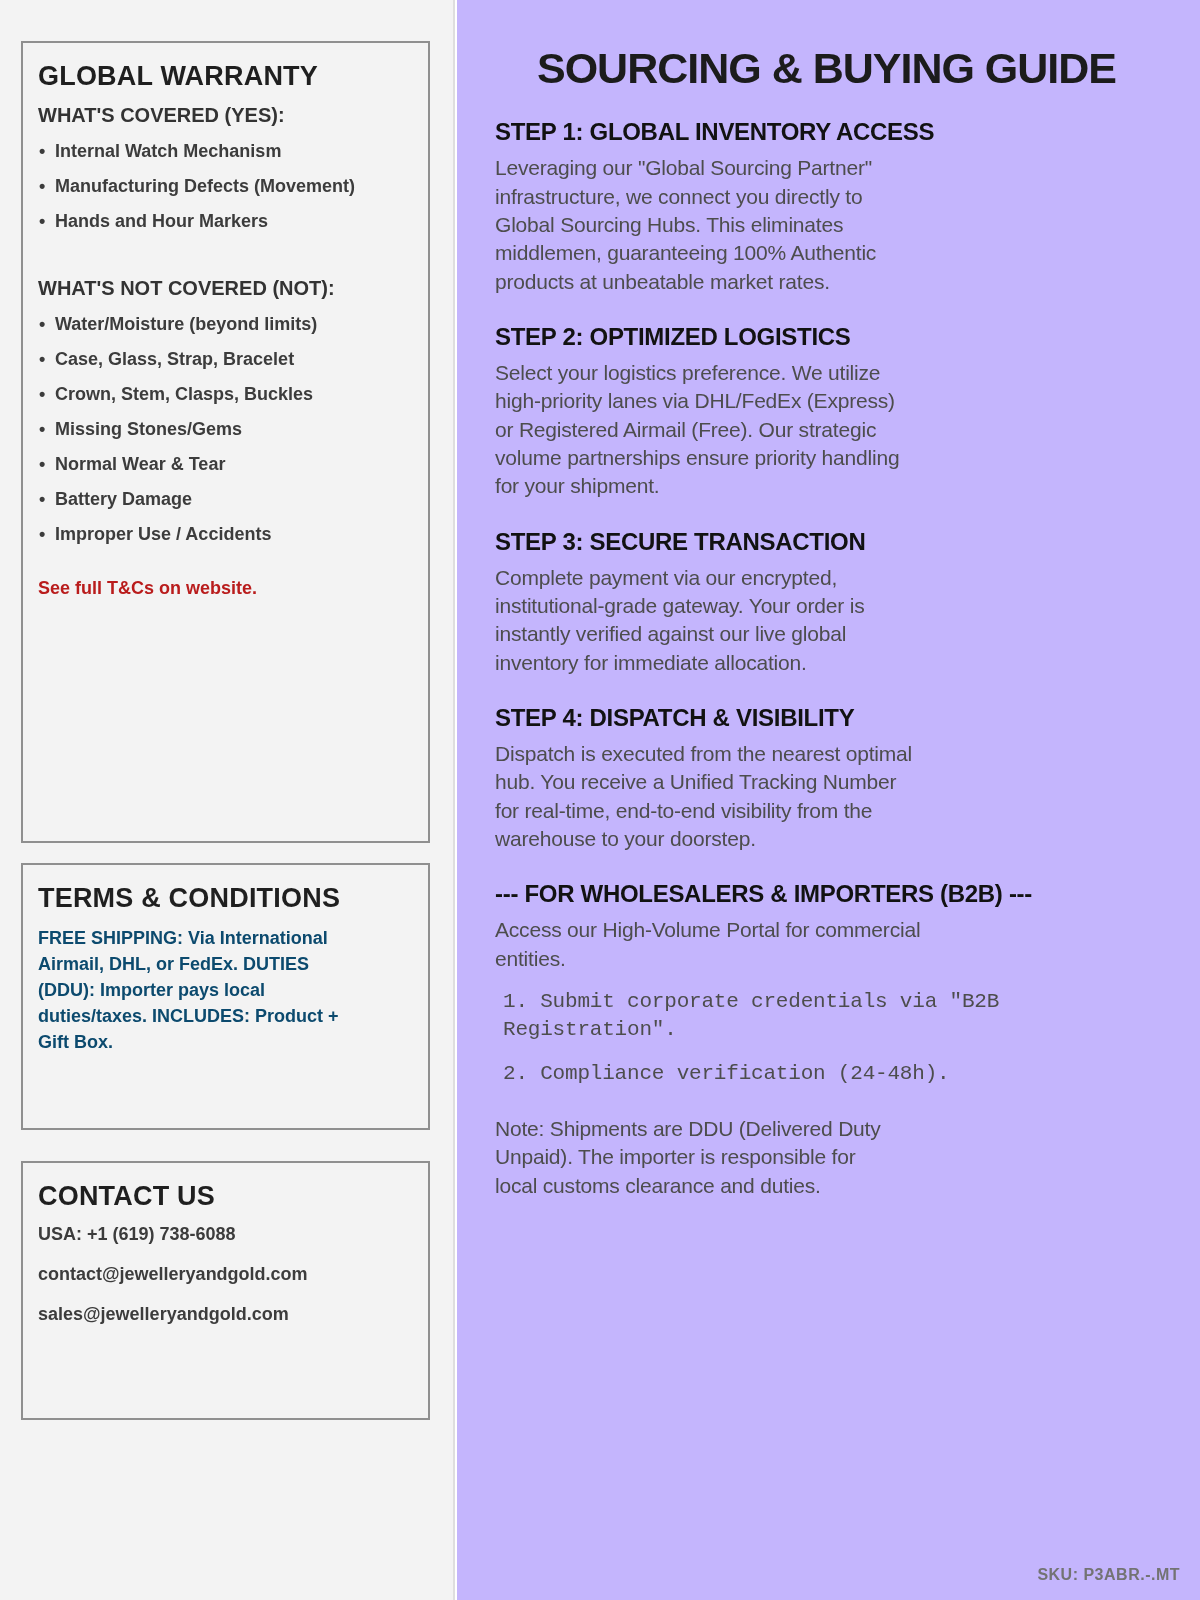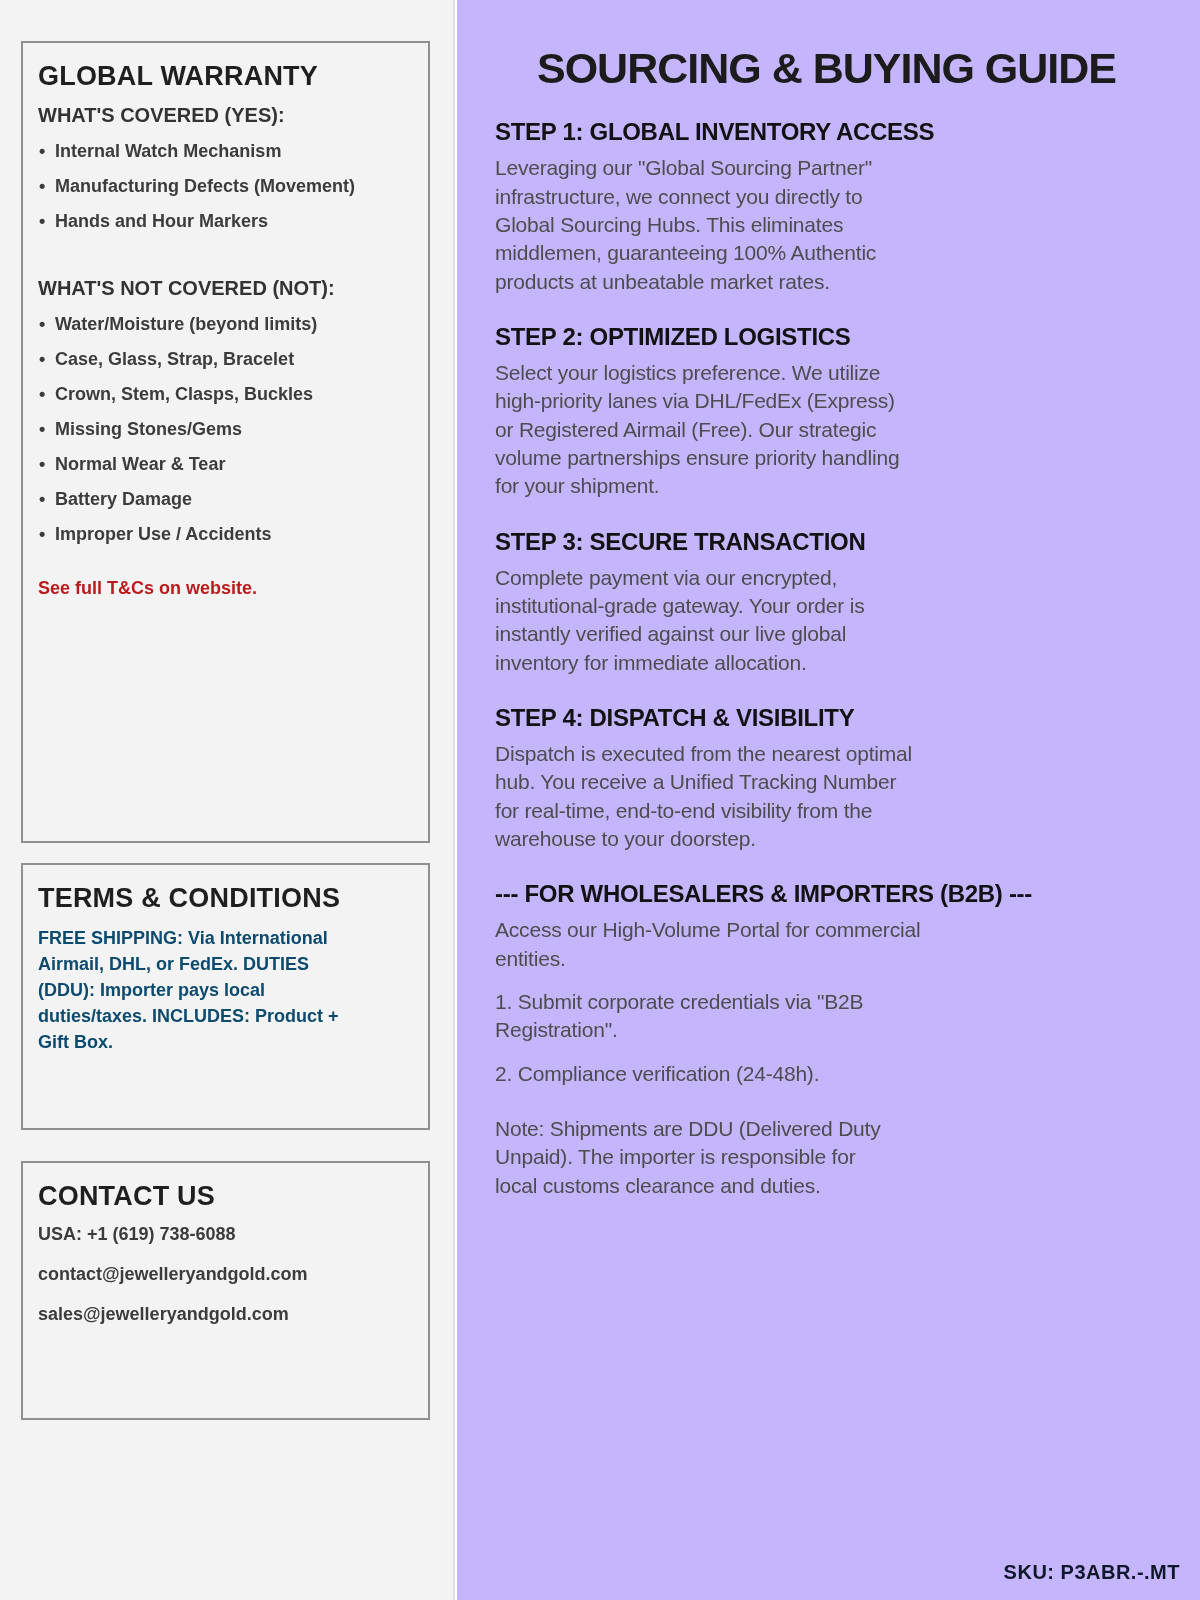--- a/index.html
+++ b/index.html
@@ -31,25 +31,25 @@
 
   
   .main{position:absolute;left:457px;top:0;width:743px;height:1600px;background:#c4b5fd;}
   .main-inner{padding:0 42px 0 38px;}
   .main-title{margin:44px 0 0;text-align:center;font-size:43px;font-weight:bold;
               color:#1c1c1c;letter-spacing:-1px;line-height:1.12;}
   .step-head{margin:27px 0 8px;font-size:24px;font-weight:bold;color:#121212;letter-spacing:-.3px;}
   .step-head.first{margin-top:26px;}
   .step-body{margin:0;font-size:21px;color:#4d4d4d;line-height:1.35;
              letter-spacing:-.2px;white-space:pre-line;}
-  .b2b-item{margin:15px 0 0;}
+  .b2b-item{margin:15px 8px 0;font-family:Liberation Mono, monospace;}
   .b2b-note{margin:27px 0 0;}
 
-  .sku{position:absolute;right:20px;bottom:16px;font-size:20px;font-weight:bold;
-       color:#0f172a;letter-spacing:.5px;}
+  .sku{position:absolute;right:20px;bottom:16px;font-size:16px;font-weight:bold;
+       color:#737373;letter-spacing:.5px;}
 </style>
 </head>
 <body>
 
 <div id="page">
 
   <div class="sidebar">
 
     <div class="side-box box-warranty">
       <h2 class="side-title">GLOBAL WARRANTY</h2>

